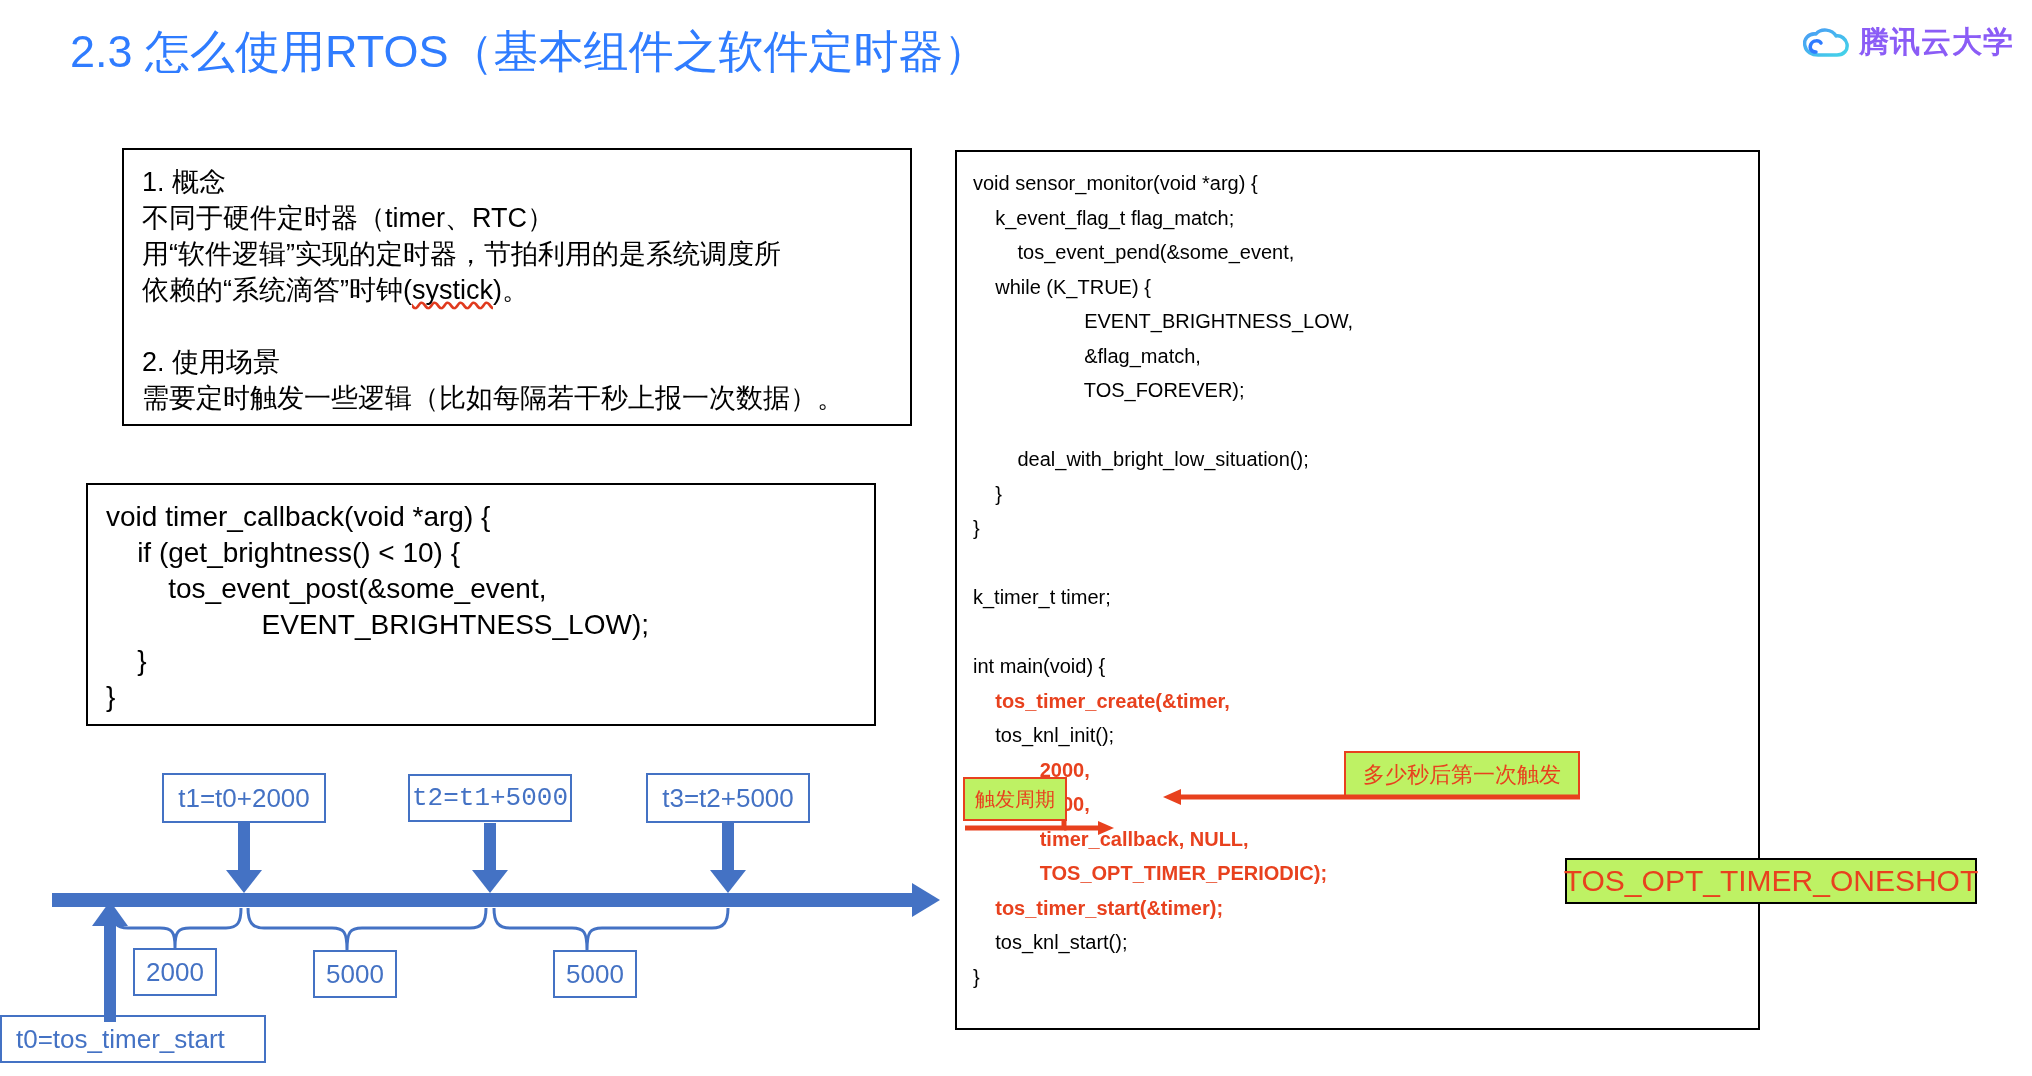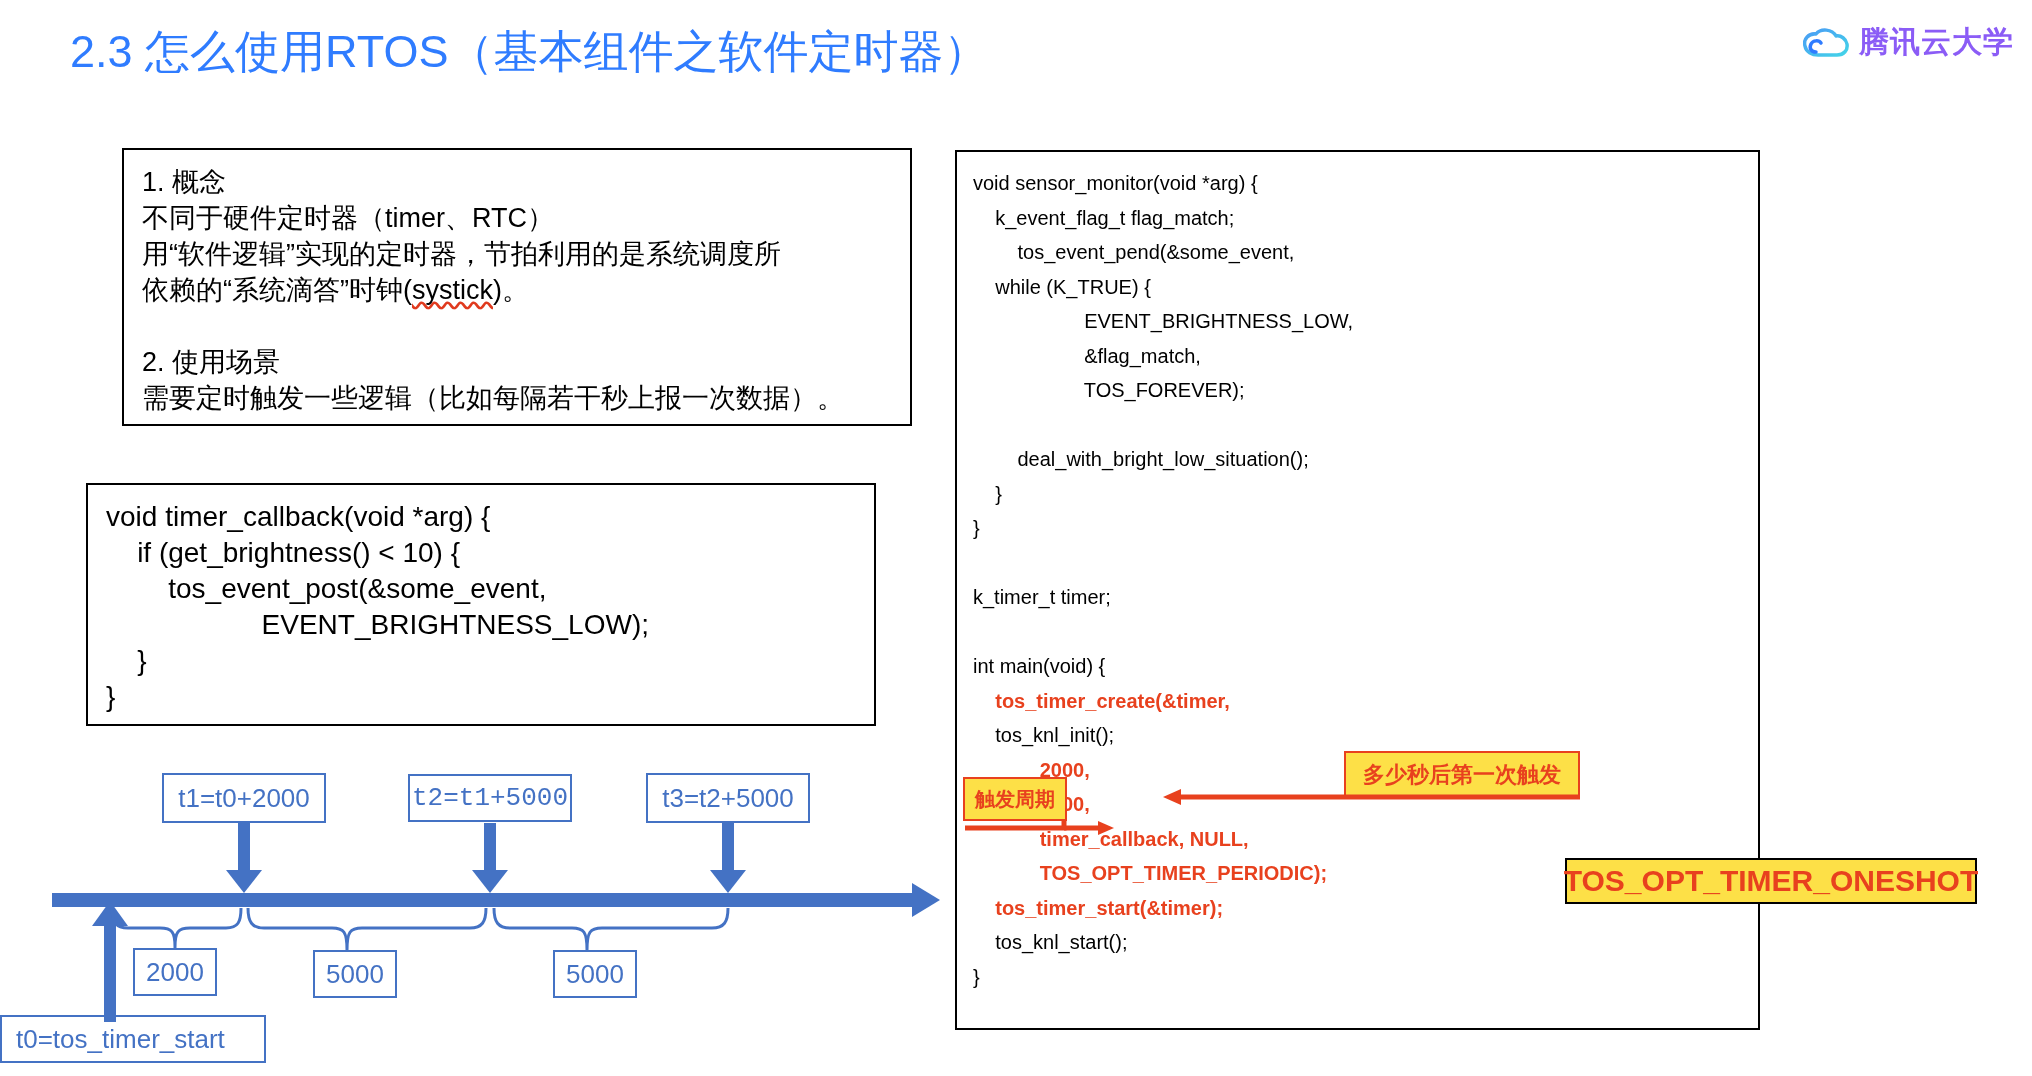--- a/index.html
+++ b/index.html
@@ -105,23 +105,23 @@
   #code-box .code-line.hl {
     color: #E8411E;
     font-weight: bold;
   }
   #code-box .code-line.blank { height: 34.5px; }
 
   
   .red-box {
     position: absolute;
     border: 2px solid #E8411E;
-    background: #fde047;
+    background: #bef264;
     color: #E8411E;
-    font-weight: bold;
+    font-weight: normal;
     display: flex;
     align-items: center;
     justify-content: center;
     box-sizing: border-box;
     z-index: 5;
   }
   #ann-period {
     left: 963px; top: 777px; width: 104px; height: 44px;
     font-size: 20px;
   }

